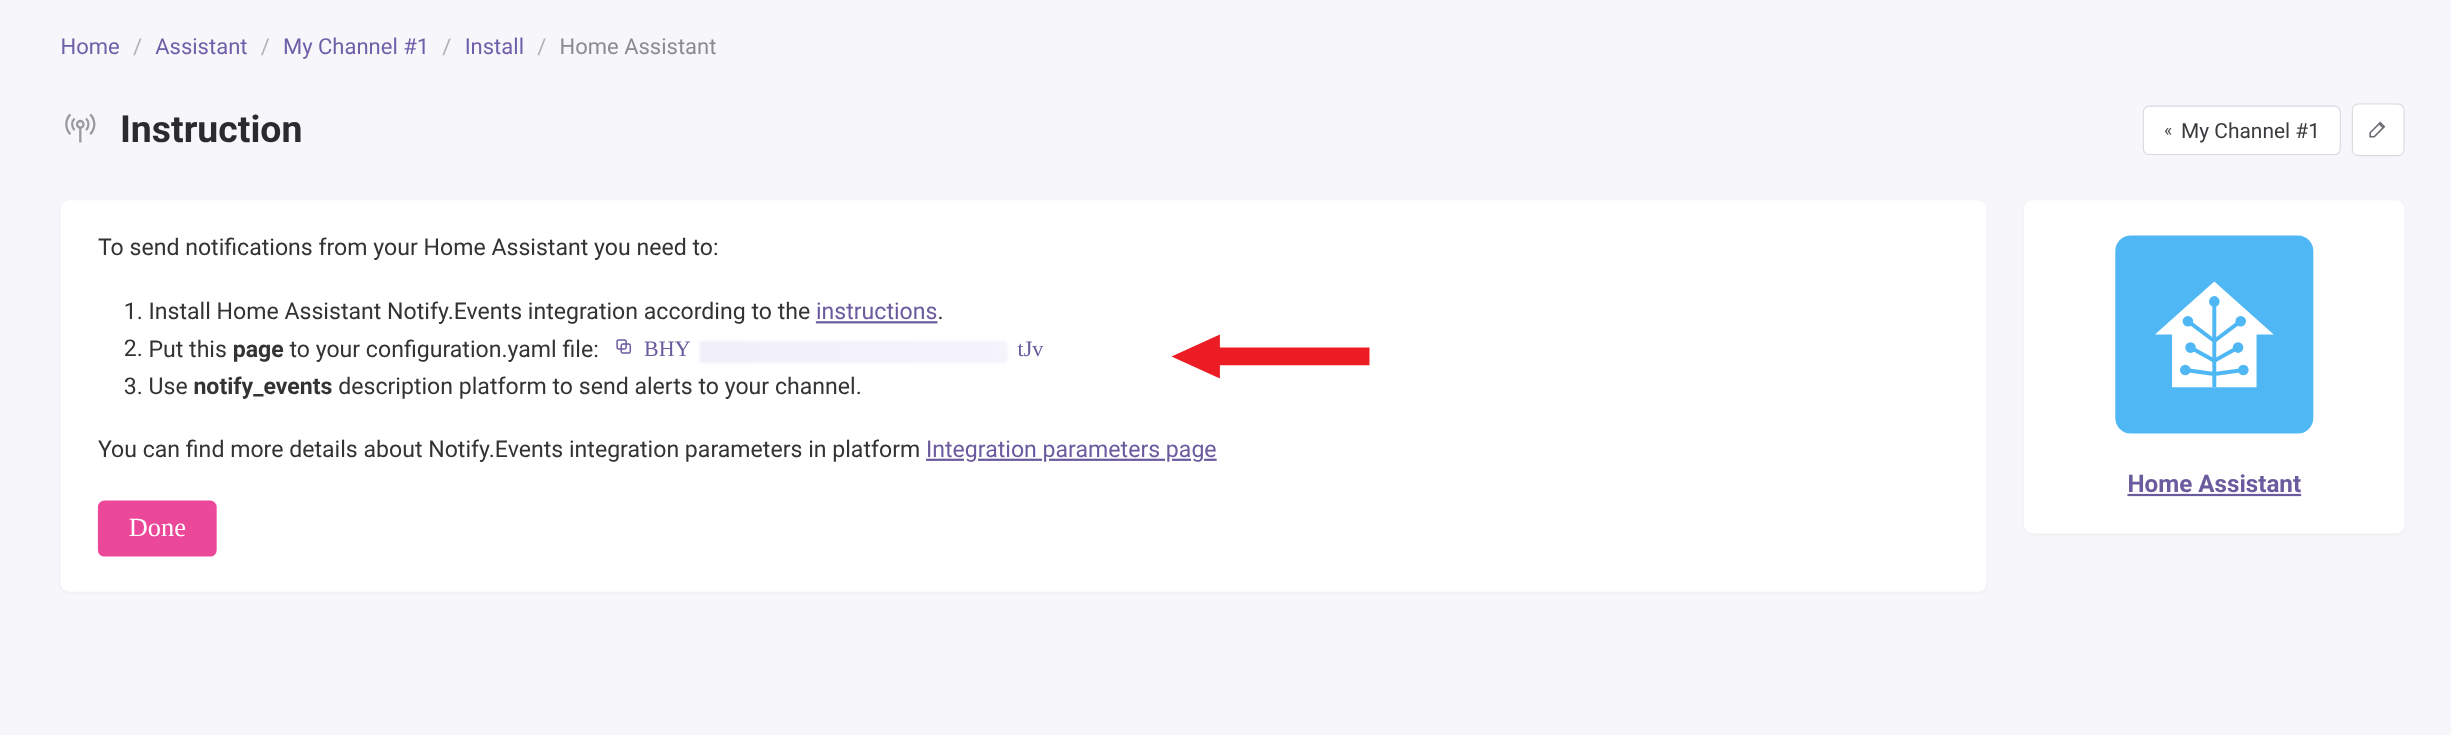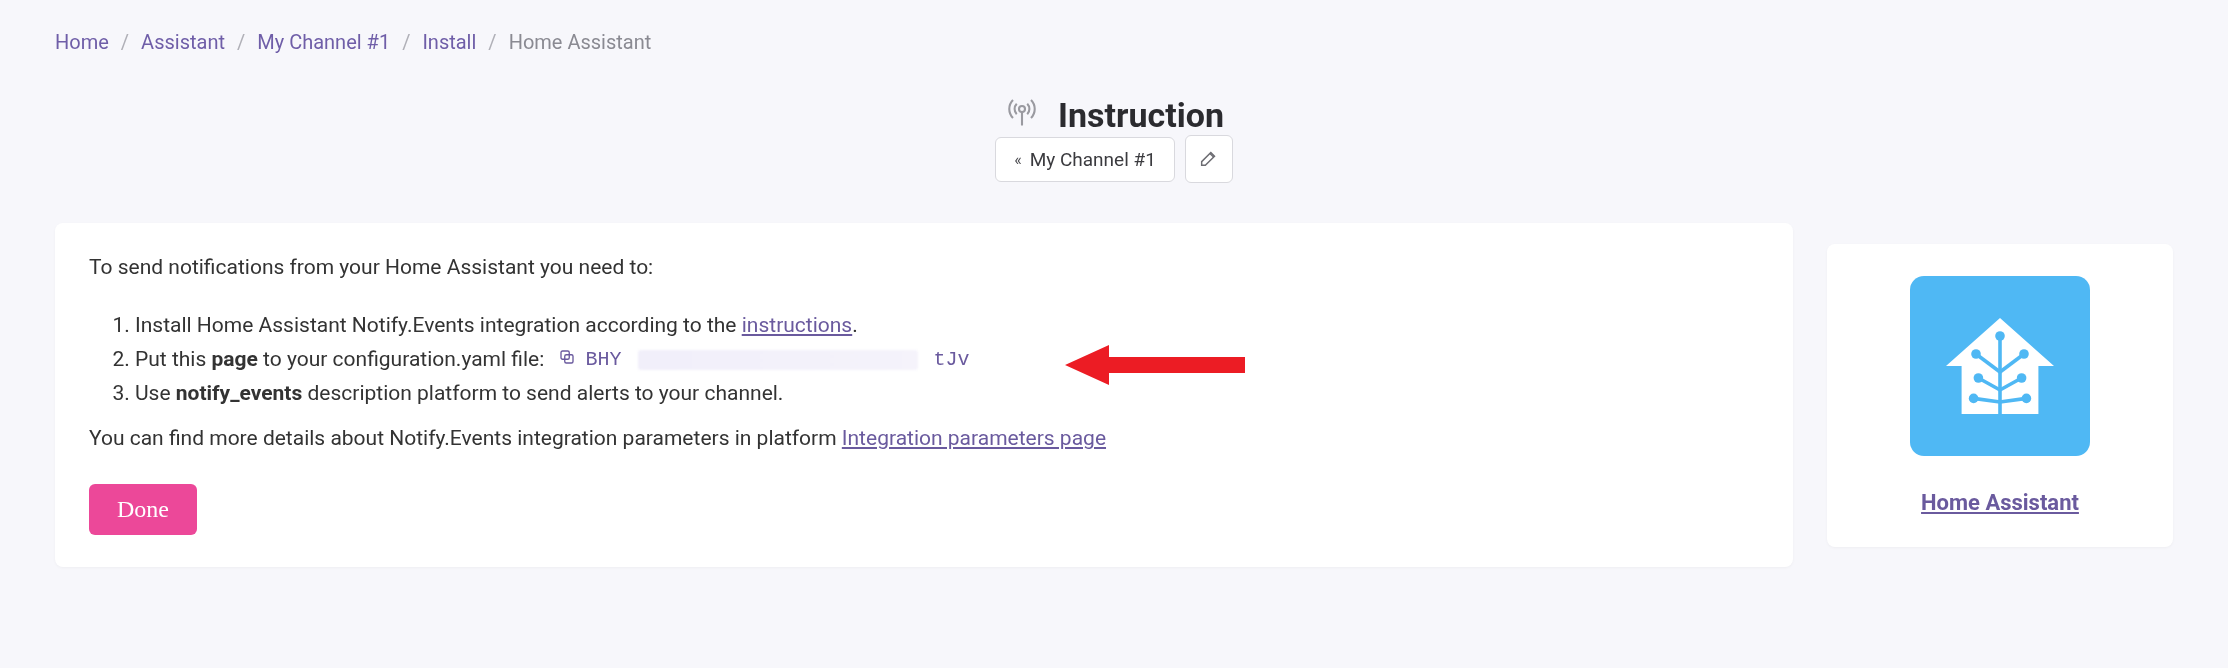--- a/index.html
+++ b/index.html
@@ -4,21 +4,21 @@
 <style>
   * { box-sizing: border-box; margin: 0; padding: 0; }
   html, body { width: 2228px; height: 668px; }
   body {
     font-family: -apple-system, BlinkMacSystemFont, "Segoe UI", Roboto, "Helvetica Neue", Arial, sans-serif;
     background: #f7f7fb;
     color: #333;
     font-size: 20px;
   }
   .page {
-    padding: 30px 55px 40px 55px;
+    padding: 30px 42px 40px 55px;
   }
 
   
   .breadcrumb {
     display: flex;
     align-items: center;
     gap: 12px;
     font-size: 20px;
     margin-bottom: 40px;
   }
@@ -32,21 +32,20 @@
   .breadcrumb .current {
     color: #8a8a92;
   }
 
   
   .header-row {
     display: flex;
     align-items: center;
     justify-content: space-between;
     margin-bottom: 40px;
-    flex-direction: column;
   }
   .header-left {
     display: flex;
     align-items: center;
     gap: 18px;
   }
   .header-left svg { width: 36px; height: 36px; }
   .header-left h1 {
     font-size: 34px;
     font-weight: 700;
@@ -80,42 +79,42 @@
     align-items: center;
     justify-content: center;
     cursor: pointer;
   }
   .edit-btn svg { width:22px; height:22px; }
 
   
   .columns {
     display: flex;
     gap: 34px;
-    align-items: center;
+    align-items: flex-start;
   }
   .card {
     background: #fff;
     border-radius: 8px;
     box-shadow: 0 1px 3px rgba(0,0,0,0.04);
     padding: 32px 34px;
   }
   .main-card { flex: 1 1 auto; }
   .side-card {
     width: 346px;
     display: flex;
     flex-direction: column;
     align-items: center;
     gap: 34px;
   }
 
   .intro { font-size: 21px; color:#333; margin-bottom: 30px; }
   ol.steps {
     list-style: decimal;
     padding-left: 46px;
-    margin-bottom: 16px;
+    margin-bottom: 28px;
   }
   ol.steps li {
     font-size: 21px;
     line-height: 1.6;
     color: #333;
   }
   ol.steps li b { font-weight: 700; }
   .link {
     color: #6a5a9e;
     text-decoration: underline;
@@ -123,21 +122,21 @@
   .token-wrap {
     display: inline-flex;
     align-items: center;
     gap: 8px;
     margin-left: 8px;
     vertical-align: middle;
   }
   .copy-icon { width:18px; height:18px; color:#6a5a9e; cursor:pointer; }
   .token-link {
     color: #6a5a9e;
-    font-family: Liberation Mono, monospace;
+    font-family: Liberation Serif, serif;
     font-size: 20px;
     cursor: pointer;
     position: relative;
     padding: 0 2px;
   }
   .token-link .prefix, .token-link .suffix { }
   .token-link .masked {
     display: inline-block;
     width: 280px;
     height: 20px;

